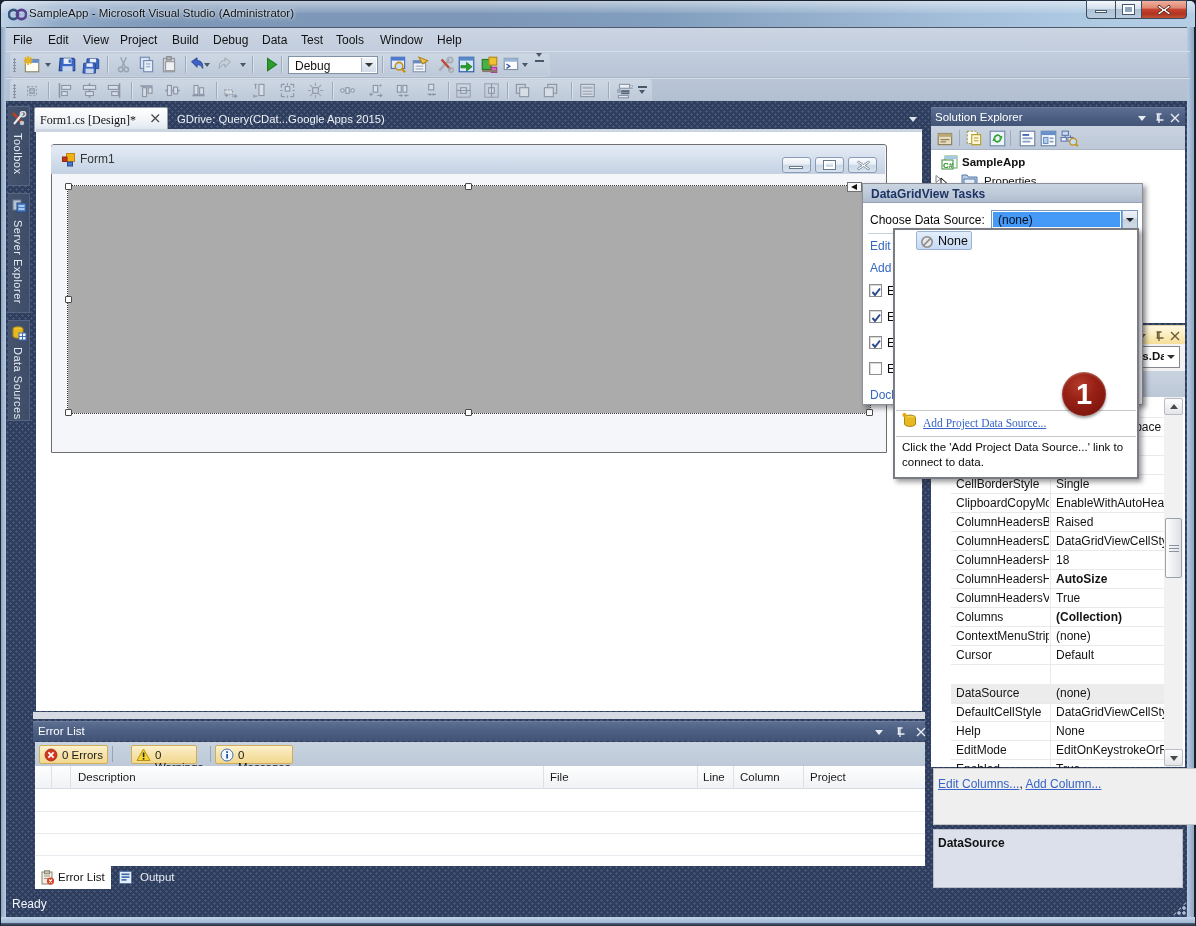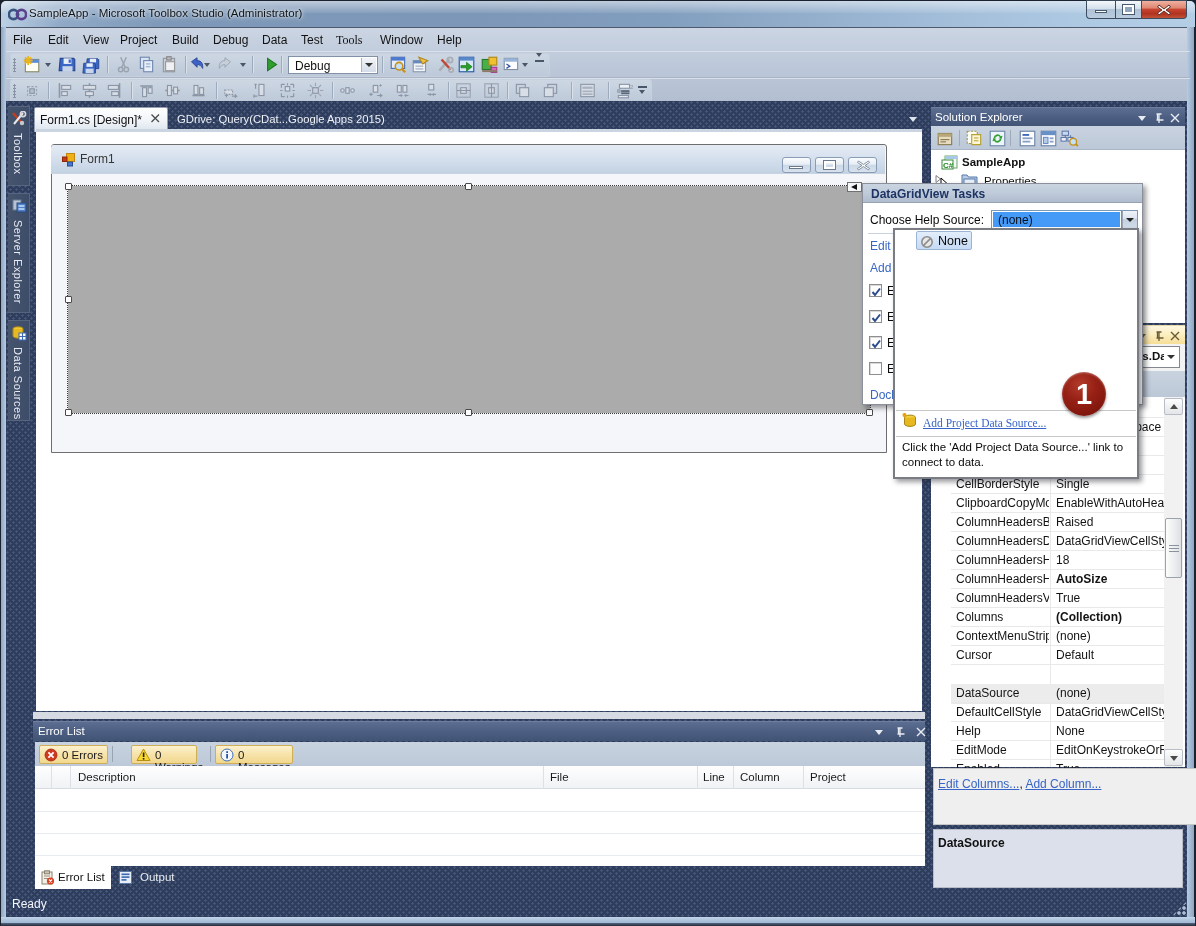--- a/index.html
+++ b/index.html
@@ -42,21 +42,21 @@
 .darr { position:absolute; top:11px; width:0; height:0; border-left:3px solid transparent; border-right:3px solid transparent; border-top:4px solid #4A5768; }
 
 #well { left:6px; top:101px; width:1181px; height:816px; background-color:#2E3D5C;
   background-image:radial-gradient(circle at 1.5px 1.5px,#45557A 1px,transparent 1.3px),radial-gradient(circle at 4.5px 4.5px,#45557A 1px,transparent 1.3px);
   background-size:6px 6px; }
 
 .vtab { position:absolute; left:2px; width:22px; background:linear-gradient(90deg,#46546E,#3D4C68); border:1px solid #57657E; border-left:none; color:#E8ECF2; font-size:11px; }
 .vtext { position:absolute; left:4px; writing-mode:vertical-rl; letter-spacing:0.5px; }
 
 #doctab-active { left:28px; top:5px; width:134px; height:25px; background:linear-gradient(180deg,#FEFEFE 0%,#F0F4F8 55%,#D9E2EC 100%); border:1px solid #96A0AE; border-bottom:none; border-radius:2px 2px 0 0; }
-#doctab-active span { position:absolute; left:5px; top:5px; font-size:12px; color:#101010; }
+#doctab-active span { position:absolute; left:5px; top:5px; font-size:12px; color:#101010;font-family:Liberation Serif, serif; }
 .doctab-inactive { position:absolute; top:9px; font-size:11.3px; color:#EEF2F7; }
 #tabarr { position:absolute; left:901px; top:14px; width:0; height:0; border-left:4px solid transparent; border-right:4px solid transparent; border-top:5px solid #DDE4EC; }
 
 #canvas { left:36px; top:132px; width:886px; height:579px; background:#FFFFFF; }
 #splitter { left:33px; top:712px; width:892px; height:7px; background:#D5DAE3; }
 
 #form { left:51px; top:144px; width:836px; height:309px; background:#F5F6F9; border:1px solid #6E6E6E; border-radius:3px 3px 0 0; }
 #formtitle { left:51px; top:145px; width:834px; height:29px; background:linear-gradient(180deg,#E4EBF4 0%,#D7E1EE 45%,#C3D2E3 100%); border-radius:3px 3px 0 0; border-bottom:1px solid #C8D4E2; }
 #formtext { left:80px; top:152px; font-size:12px; color:#353535; }
 .fbtn { position:absolute; top:157px; width:29px; height:16px; border:1px solid #8A9CB5; border-radius:3px; background:linear-gradient(180deg,#FAFCFE 0%,#E8EEF5 45%,#CBD8E6 50%,#D8E2EE 100%); }
@@ -118,21 +118,21 @@
   clip-path:polygon(100% 0,100% 100%,0 100%); }
 </style>
 </head>
 <body>
 <div id="win">
   <div id="title" class="abs"></div>
   <svg id="vslogo" class="abs" width="19" height="13" viewBox="0 0 19 13">
     <circle cx="5.5" cy="6.5" r="4.6" fill="none" stroke="#37557E" stroke-width="2.6"></circle>
     <circle cx="13.5" cy="6.5" r="4.6" fill="none" stroke="#5B3F8E" stroke-width="2.6"></circle>
   </svg>
-  <div id="titletext" class="abs">SampleApp - Microsoft Toolbox Studio (Administrator)</div>
+  <div id="titletext" class="abs">SampleApp - Microsoft Visual Studio (Administrator)</div>
   <div id="winbtns" class="abs">
     <div id="wb1" class="wbtn">
         <div class="wglyph" style="left:8px;top:9px;width:12px;height:3px;background:#FDFDFD;border:1px solid #49596C;"></div>
       </div>
     <div id="wb2" class="wbtn">
         <div class="wglyph" style="left:7px;top:4px;width:11px;height:9px;border:2px solid #FEFEFE;outline:1px solid #49596C;background:#8FA5BD;"></div>
       </div>
     <div id="wb3" class="wbtn">
       <svg class="wglyph" style="left:15px;top:3px;" width="14" height="12" viewBox="0 0 14 12">
         <path d="M2 1 L7 5 L12 1 L13.5 3 L9 6 L13.5 9 L12 11 L7 7 L2 11 L0.5 9 L5 6 L0.5 3 Z" fill="#FDFDFD" stroke="#5E2A20" stroke-width="1"></path>
@@ -146,21 +146,21 @@
   <div id="frame-b2" class="abs"></div>
   <div id="menubar" class="abs">
     <span class="mi" style="left:7px;">File</span>
     <span class="mi" style="left:42px;">Edit</span>
     <span class="mi" style="left:77px;">View</span>
     <span class="mi" style="left:114px;">Project</span>
     <span class="mi" style="left:166px;">Build</span>
     <span class="mi" style="left:207px;">Debug</span>
     <span class="mi" style="left:256px;">Data</span>
     <span class="mi" style="left:295px;">Test</span>
-    <span class="mi" style="left:330px;font-family:Liberation Serif, serif;">Tools</span>
+    <span class="mi" style="left:330px;">Tools</span>
     <span class="mi" style="left:374px;">Window</span>
     <span class="mi" style="left:431px;">Help</span>
   </div>
   <div id="tb1" class="abs">
     <div style="position:absolute;left:4px;top:1px;width:540px;height:24px;background:linear-gradient(180deg,#CDD7E4,#BDC9D9);border-radius:3px;border:1px solid #C6D0DE;"></div>
     <div class="grip" style="left:7px;"></div>
     <svg class="ticon" style="left:16px;" viewBox="0 0 17 17">
         <rect x="3" y="4" width="12" height="11" fill="#FDFDF4" stroke="#8A8A6A"></rect>
         <rect x="3" y="4" width="12" height="3" fill="#5C8CD8"></rect>
         <g stroke="#E8B420" stroke-width="1.6">
@@ -723,21 +723,21 @@
     <span style="position:absolute;left:4px;top:8px;font-size:12px;"><span class="link">Edit Columns...</span><span style="color:#111;">, </span><span class="link">Add Column...</span></span>
   </div>
   <div id="pp-desc" class="abs">
     <span style="position:absolute;left:4px;top:6px;font-size:12px;font-weight:bold;color:#111;">DataSource</span>
   </div>
 
   <div id="popup" class="abs">
     <div id="popup-head">
         <span>DataGridView Tasks</span>
       </div>
-    <span style="position:absolute;left:7px;top:29px;font-size:12px;color:#0A0A0A;">Choose Help Source:</span>
+    <span style="position:absolute;left:7px;top:29px;font-size:12px;color:#0A0A0A;">Choose Data Source:</span>
     <div style="position:absolute;left:128px;top:26px;width:147px;height:19px;border:1px solid #7A99B8;background:#449AF6;">
       <div style="position:absolute;left:0;top:0;right:16px;bottom:0;border:1px solid #FFF;"></div>
       <span style="position:absolute;left:6px;top:2px;font-size:12px;color:#08101E;">(none)</span>
       <div style="position:absolute;right:0;top:0;width:15px;height:17px;background:linear-gradient(180deg,#F0F4F9 0%,#DCE4EE 45%,#C2CFDE 50%,#D4DEEA 100%);border-left:1px solid #98A8BC;"></div>
       <div style="position:absolute;right:3.5px;top:7px;width:0;height:0;border-left:4px solid transparent;border-right:4px solid transparent;border-top:4px solid #222;"></div>
     </div>
     <div style="position:absolute;left:5px;top:49px;width:100px;height:1px;background:#C8D2DE;"></div>
     <span style="position:absolute;left:7px;top:55px;font-size:12px;color:#3667C2;">Edit Columns...</span>
     <span style="position:absolute;left:7px;top:77px;font-size:12px;color:#3667C2;">Add Column...</span>
     <div class="cb" style="top:100px;"><svg width="13" height="13" viewBox="0 0 13 13">

